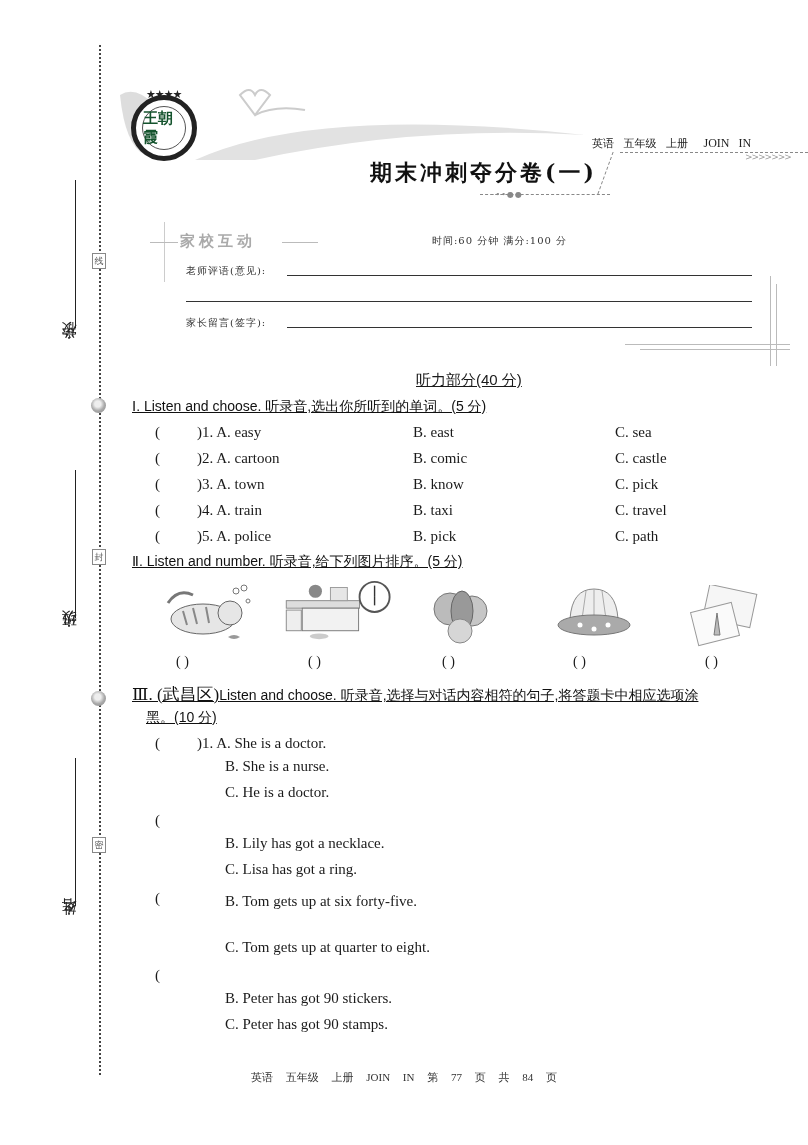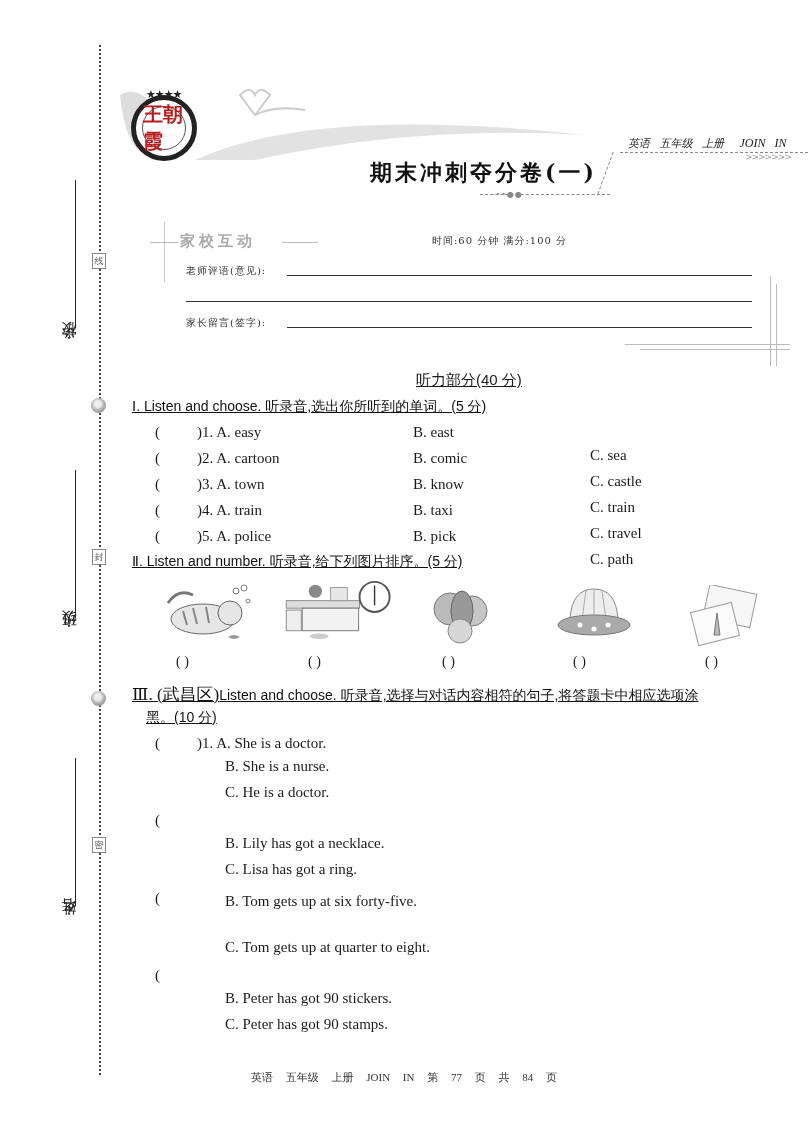--- a/index.html
+++ b/index.html
@@ -18,23 +18,23 @@
   .vlabel { left:60px; width:20px; font-size:15px; writing-mode:vertical-rl; transform:rotate(180deg);
             color:#222; letter-spacing:2px; }
   .vline { left:75px; width:0; border-left:1px solid #222; }
 
   
   .swoosh { left:115px; top:85px; width:480px; height:80px; }
   .logo { left:131px; top:95px; width:66px; height:66px; border-radius:50%;
           border:5px solid #222; background:#fff; box-sizing:border-box; }
   .logo-inner { position:absolute; left:6px; top:6px; right:6px; bottom:6px; border-radius:50%;
           border:1px solid #555; display:flex; align-items:center; justify-content:center;
-          font-size:20px; font-weight:bold; color:#b91c1c; }
+          font-size:15px; font-weight:bold; color:#14532d; }
   .crown { left:146px; top:88px; font-size:11px; color:#222; letter-spacing:-1px; }
-  .meta-tag { left:628px; top:136px; font-size:11px; color:#222; word-spacing:6px;font-style:italic; }
+  .meta-tag { left:592px; top:136px; font-size:11px; color:#222; word-spacing:6px; }
   .meta-tag .joinin { font-family:"Liberation Serif",serif; font-size:12px; margin-left:6px; }
   .title { left:370px; top:158px; font-size:22px; font-weight:bold; letter-spacing:3px; color:#111; }
   .dash1 { left:620px; top:152px; width:188px; border-top:1px dashed #888; }
   .dash2 { left:480px; top:194px; width:130px; border-top:1px dashed #888; }
   .dashdiag { left:605px; top:152px; width:2px; height:42px; border-left:1px dashed #888; transform:skewX(-20deg); }
   .arrows { left:745px; top:152px; font-size:9px; color:#999; letter-spacing:-1px; }
   .dots { left:492px; top:190px; font-size:8px; color:#888; letter-spacing:1px; }
 
   
   .hs-title { left:180px; top:232px; font-size:15px; font-weight:bold; color:#aaa; letter-spacing:4px; }
@@ -49,21 +49,21 @@
   .corner-h1 { left:625px; top:344px; width:165px; border-top:1px solid #bbb; }
   .corner-h2 { left:640px; top:349px; width:150px; border-top:1px solid #bbb; }
 
   
   .part-head { left:416px; top:371px; font-size:15px; }
   .sec-head { left:132px; font-size:14px; color:#111; }
   .row { left:155px; font-size:15px; height:22px; line-height:22px; }
   .paren-l { position:absolute; left:0; }
   .num { position:absolute; left:42px; }
   .optB { position:absolute; left:258px; }
-  .optC { position:absolute; left:435px;margin-top:23px; }
+  .optC { position:absolute; left:460px; }
   .opt-sub { left:225px; font-size:15px; }
 
   .pic { top:583px; height:62px; }
   .bracket { top:654px; font-size:14px; }
   .footer { left:0; width:808px; top:1070px; font-size:11px; color:#333; text-align:center; word-spacing:10px; }
 </style>
 </head>
 <body>
 
 <div class="abs dotline"></div>
@@ -134,21 +134,21 @@
 <div class="abs row serif" style="top:447px;width:640px">
   <span class="paren-l">(</span>
   <span class="num">)2. A. cartoon</span>
   <span class="optB">B. comic</span>
   <span class="optC">C. castle</span>
 </div>
 <div class="abs row serif" style="top:473px;width:640px">
   <span class="paren-l">(</span>
   <span class="num">)3. A. town</span>
   <span class="optB">B. know</span>
-  <span class="optC">C. train</span>
+  <span class="optC">C. pick</span>
 </div>
 <div class="abs row serif" style="top:499px;width:640px">
   <span class="paren-l">(</span>
   <span class="num">)4. A. train</span>
   <span class="optB">B. taxi</span>
   <span class="optC">C. travel</span>
 </div>
 <div class="abs row serif" style="top:525px;width:640px">
   <span class="paren-l">(</span>
   <span class="num">)5. A. police</span>

